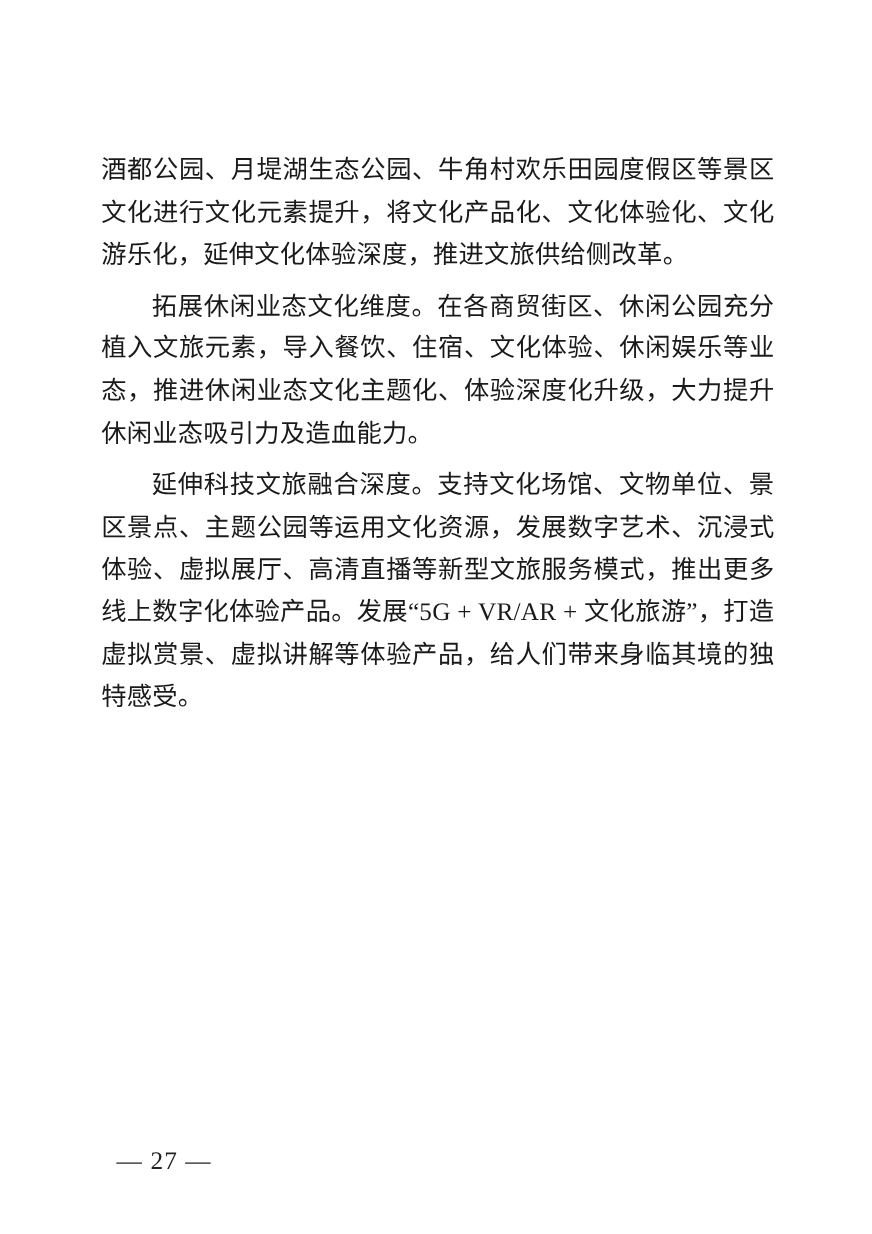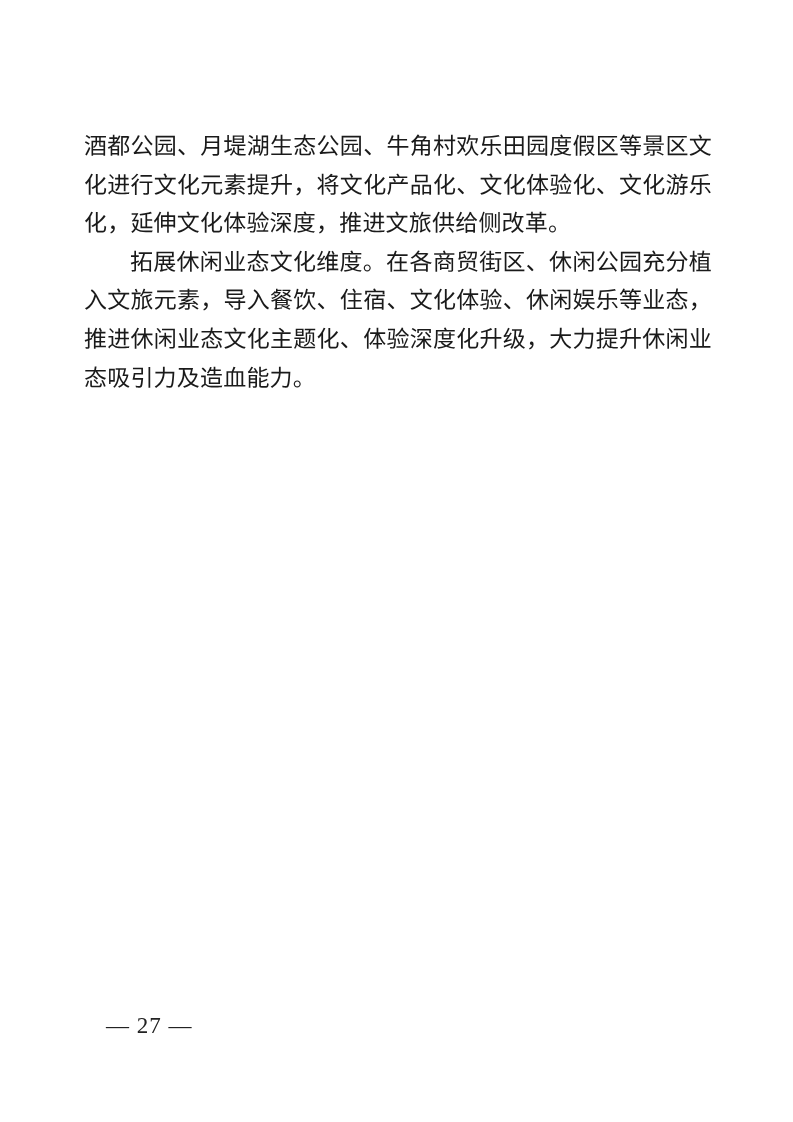--- a/index.html
+++ b/index.html
@@ -17,46 +17,47 @@
     font-family: "Liberation Serif", "DejaVu Serif", serif;
     color: #1a1a1a;
   }
   .content {
     position: absolute;
     left: 84px;
     top: 128px;
     width: 628px;
   }
   .content p {
-    margin: 0;
+    margin: 8px;
     padding: 0;
     font-size: 23px;
     line-height: 38.6px;
     text-align: justify;
     text-justify: inter-ideograph;
     letter-spacing: 0.2px;
     color: #1a1a1a;
   }
   .content p.indent {
     text-indent: 2em;
   }
   .footer {
     position: absolute;
     left: 106px;
-    top: 1012px;
+    top: 1042px;
     font-size: 23px;
     line-height: 28px;
     color: #222222;
     letter-spacing: 1px;
     white-space: pre;
   }
 </style>
 </head>
 <body>
 
 <div class="page">
   <div class="content">
     <p>酒都公园、月堤湖生态公园、牛角村欢乐田园度假区等景区文化进行文化元素提升，将文化产品化、文化体验化、文化游乐化，延伸文化体验深度，推进文旅供给侧改革。</p>
     <p class="indent">拓展休闲业态文化维度。在各商贸街区、休闲公园充分植入文旅元素，导入餐饮、住宿、文化体验、休闲娱乐等业态，推进休闲业态文化主题化、体验深度化升级，大力提升休闲业态吸引力及造血能力。</p>
+    <p class="indent">延伸科技文旅融合深度。支持文化场馆、文物单位、景区景点、主题公园等运用文化资源，发展数字艺术、沉浸式体验、虚拟展厅、高清直播等新型文旅服务模式，推出更多线上数字化体验产品。发展“5G + VR/AR + 文化旅游”，打造虚拟赏景、虚拟讲解等体验产品，给人们带来身临其境的独特感受。</p>
   </div>
 
   <div class="footer">— 27 —</div>
 </div>
 
 </body></html>

